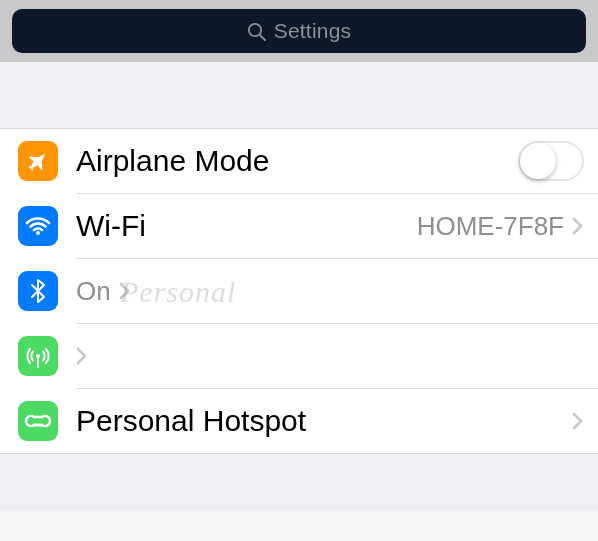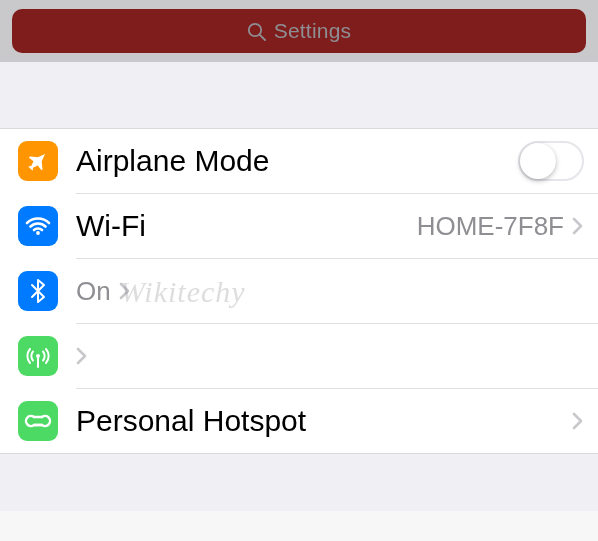--- a/index.html
+++ b/index.html
@@ -1,18 +1,18 @@
 <!DOCTYPE html>
 <html><head>
 <meta charset="utf-8">
 <style>
   * { margin: 0; padding: 0; box-sizing: border-box; }
   html, body { width: 598px; height: 541px; font-family: -apple-system, "Helvetica Neue", Helvetica, Arial, sans-serif; background: #f7f7f7; overflow: hidden; }
   .search-bar-wrap { background: #c9c9cb; padding: 9px 12px; }
-  .search-bar { background: #7f1d1d; border-radius: 10px; height: 44px; display: flex; align-items: center; justify-content: center; gap: 8px; }
+  .search-bar { background: #0f172a; border-radius: 10px; height: 44px; display: flex; align-items: center; justify-content: center; gap: 8px; }
   .search-icon svg { display: block; }
   .search-placeholder { color: #8e8e93; font-size: 21px; font-weight: 400; letter-spacing: 0.2px; }
   .spacer-top { height: 67px; background: #efeff4; border-bottom: 1px solid #d9d9dc; }
   .list { background: #fff; }
   .row { display: flex; align-items: center; height: 64px; padding-left: 18px; padding-right: 14px; cursor: pointer; }
   .row .icon-box { width: 40px; height: 40px; border-radius: 9px; display: flex; align-items: center; justify-content: center; flex: 0 0 40px; margin-right: 18px; }
   .row .label { flex: 1; font-size: 30px; color: #000; font-weight: 400; }
   .row .value { font-size: 26px; color: #8e8e93; margin-right: 8px; }
   .row .chevron { flex: 0 0 auto; display: flex; align-items: center; }
   .row-sep { border-top: 1px solid #e0e0e3; margin-left: 76px; }
@@ -124,14 +124,14 @@
           <path d="M2 2 L9 9 L2 16" fill="none" stroke="#c7c7cc" stroke-width="2.6" stroke-linecap="round" stroke-linejoin="round"></path>
         </svg>
     </div>
   </div>
 
 </div>
 
 <div class="list-bottom"></div>
 
 <div class="watermark">
-  <span>Wikitechy</span>
+  <span>Personal</span>
 </div>
 
 </body></html>

